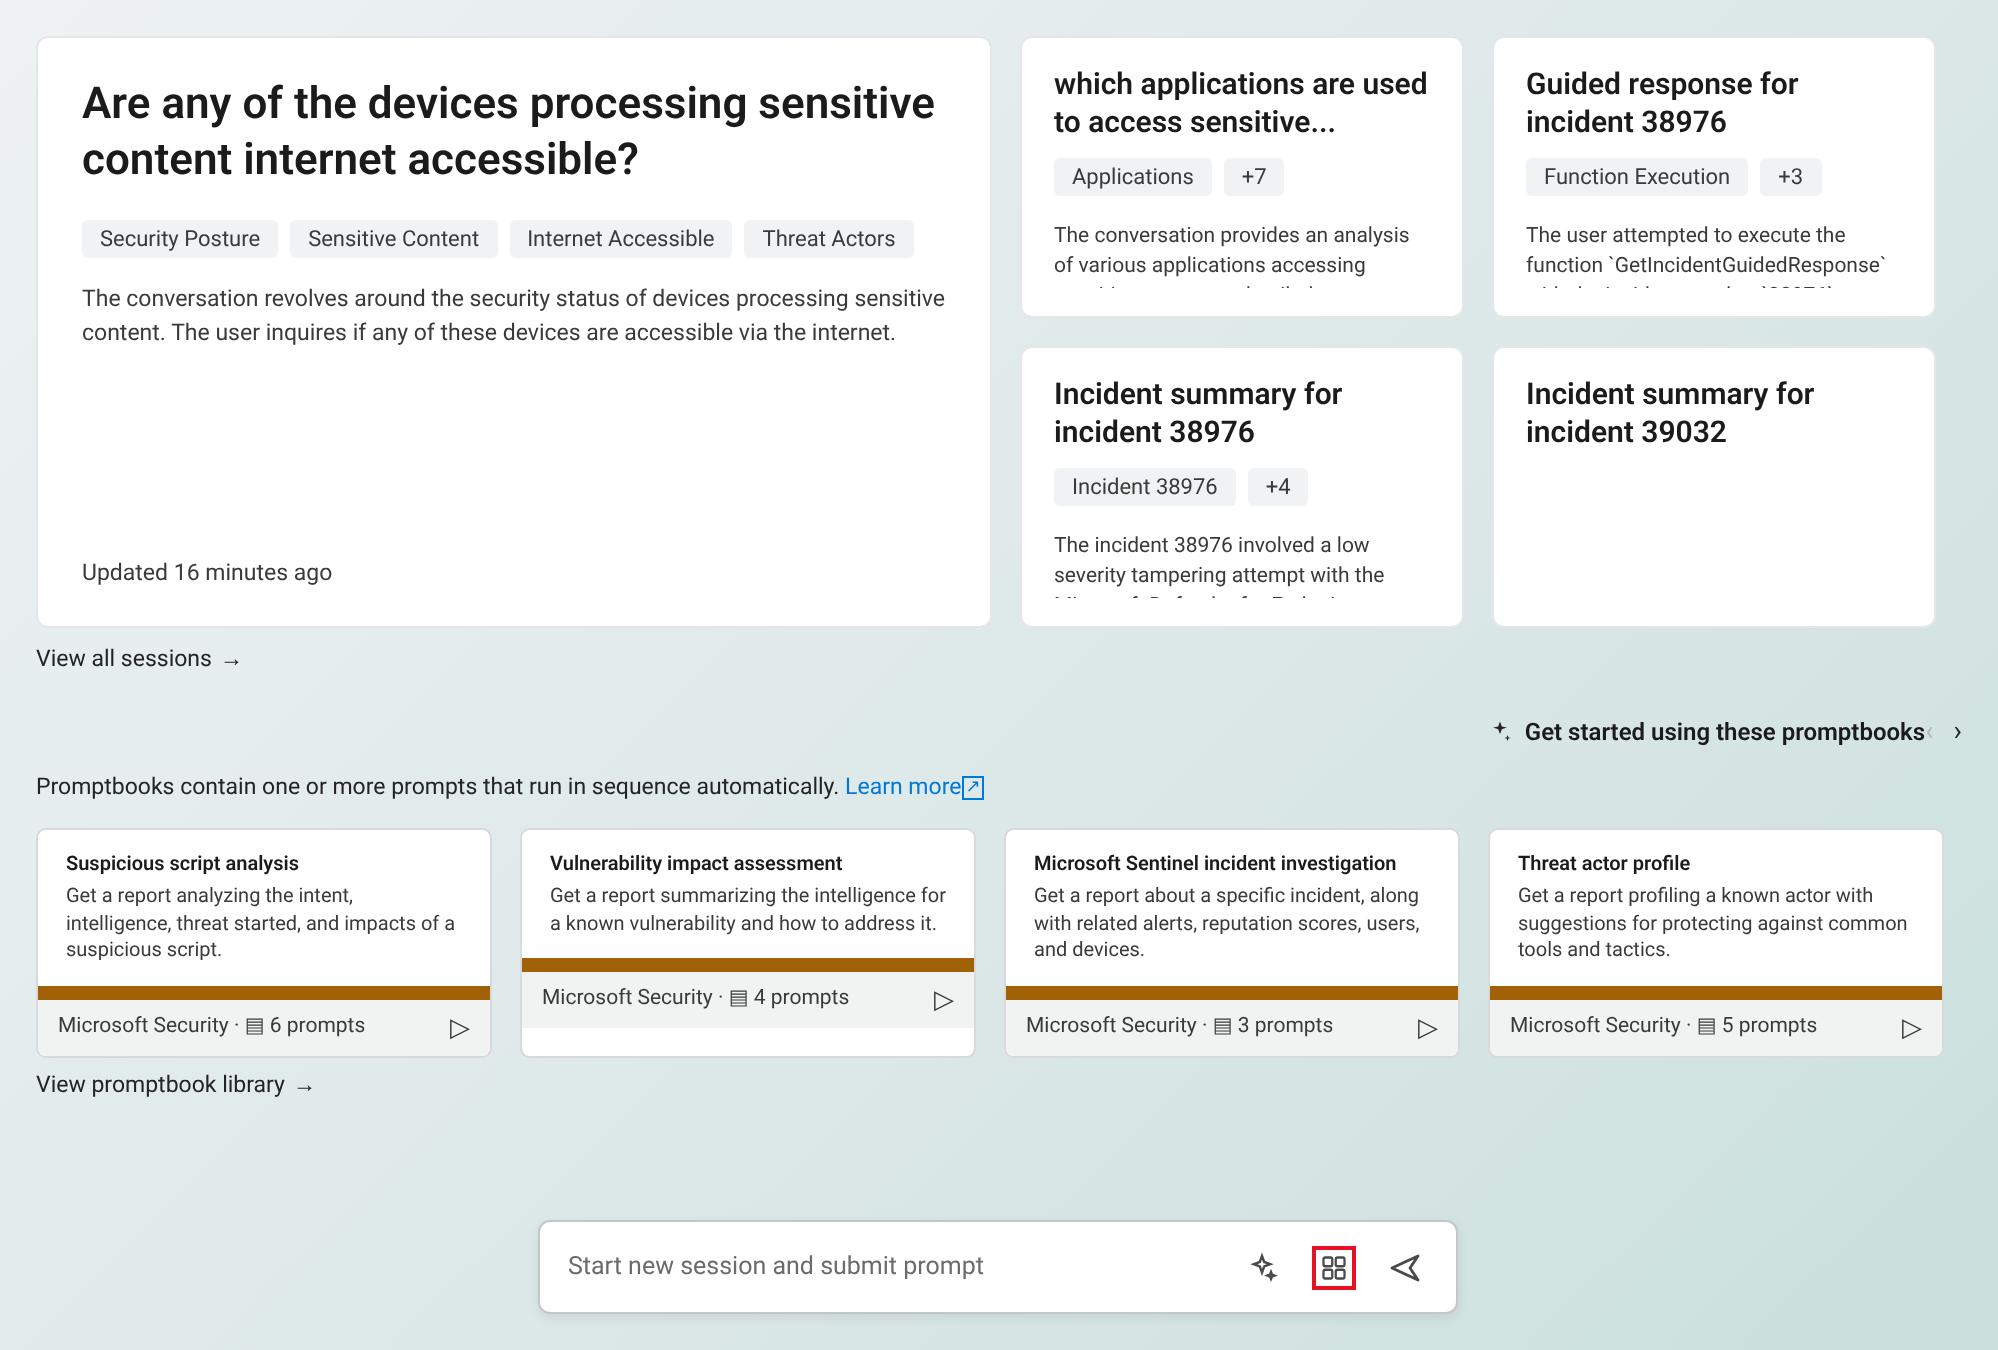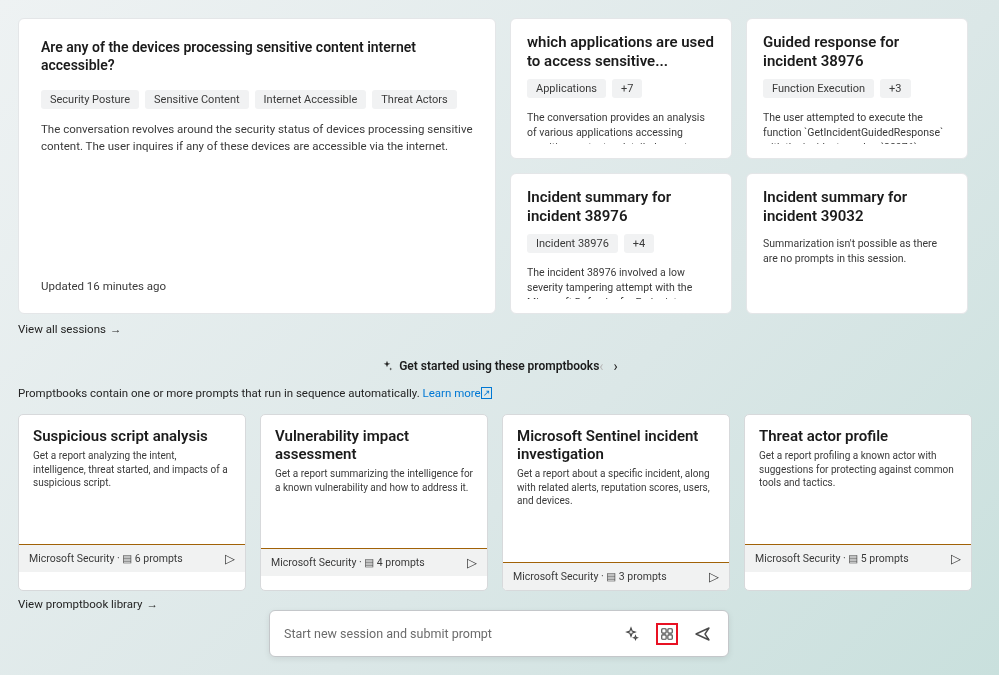--- a/index.html
+++ b/index.html
@@ -22,21 +22,21 @@
     background: #fff;
     border: 1px solid #e4e6e8;
     border-radius: 6px;
     padding: 20px 22px;
     display: flex;
     flex-direction: column;
   }
   .main-card { width: 478px; height: 296px; }
   .small-card { width: 222px; height: 141px; padding: 14px 16px; }
 
-  .main-card .title { font-size: 14px; font-weight: 600; line-height: 1.25; margin-bottom: 16px; }
+  .main-card .title { font-size: 22px; font-weight: 600; line-height: 1.25; margin-bottom: 16px; }
   .small-card .title { font-size: 15px; font-weight: 600; line-height: 1.25; margin-bottom: 8px; }
 
   .tag-row { display: flex; flex-wrap: wrap; gap: 6px; margin-bottom: 12px; }
   .tag {
     background: #f1f2f3;
     border-radius: 3px;
     padding: 3px 9px;
     font-size: 11px;
     color: #3a3a3a;
   }
@@ -44,52 +44,50 @@
   .body-text { font-size: 11.5px; color: #3a3a3a; line-height: 1.45; }
   .small-card .body-text { font-size: 10.5px; }
 
   .footer-text { margin-top: auto; font-size: 11.5px; color: #3a3a3a; }
 
   .link-row { display: flex; justify-content: flex-start; font-size: 11.5px; color: #242424; margin-top: 6px; margin-bottom: 22px; }
   .link-row .arrow { margin-left: 4px; }
   .link-row a, .learn-link { color: #0078d4; text-decoration: none; cursor: pointer; }
 
   
-  .section-head { display: flex; align-items: center; justify-content: center; margin-bottom: 12px; }
+  .section-head { display: flex; align-items: center; justify-content: flex-end; margin-bottom: 12px; }
   .section-title { font-size: 12px; font-weight: 600; display: flex; align-items: center; gap: 6px; }
   .carousel-nav { display: flex; gap: 10px; align-items: center; }
   .chev { font-size: 14px; color: #242424; cursor: pointer; }
   .chev.disabled { color: #b8b8b8; cursor: default; }
 
   .section-sub { font-size: 11.5px; margin-bottom: 14px; color: #242424; }
   .ext-box { font-size: 9px; border: 1px solid #0078d4; color: #0078d4; padding: 0 1px; position: relative; top: -1px; }
 
   .pb-row { display: flex; gap: 14px; margin-bottom: 6px; }
   .pb-card {
     width: 228px;
     background: #fff;
     border: 1px solid #d7d9db;
     border-radius: 5px;
     display: flex;
     flex-direction: column;
     overflow: hidden;
   }
   .pb-card .pb-top { padding: 12px 14px 10px 14px; min-height: 64px; }
-  .pb-title { font-size: 15px; font-weight: 600; margin-bottom: 4px; }
+  .pb-title { font-size: 10px; font-weight: 600; margin-bottom: 4px; }
   .pb-desc { font-size: 10px; color: #3a3a3a; line-height: 1.35; }
   .pb-foot {
     background: #f1f2f2;
-    border-top: 1px solid #a16207;
+    border-top: 7px solid #a16207;
     padding: 6px 10px;
     display: flex;
-    align-items: center;
     justify-content: space-between;
     font-size: 10.5px;
     color: #3a3a3a;
-    margin-top: 44px;
   }
   .pb-foot .run { font-size: 13px; cursor: pointer; }
 
   
   .input-bar {
     position: absolute;
     left: 269px;
     bottom: 18px;
     width: 460px;
     height: 47px;
@@ -166,21 +164,20 @@
         <div class="title">Incident summary for incident 38976</div>
         <div class="tag-row">
           <span class="tag">Incident 38976</span>
           <span class="tag">+4</span>
         </div>
         <div class="body-text truncate">The incident 38976 involved a low severity tampering attempt with the Microsoft Defender for Endpoint sensor on a device…</div>
       </div>
 
       <div class="card small-card">
         <div class="title">Incident summary for incident 39032</div>
-        <div class="body-text" style="margin-top:2px">Summarization isn't possible as there are no prompts in this session.</div>
       </div>
     </div>
   </div>
 </div>
 
 <div class="link-row">
   <span>View all sessions</span>
   <span class="arrow">→</span>
 </div>
 

